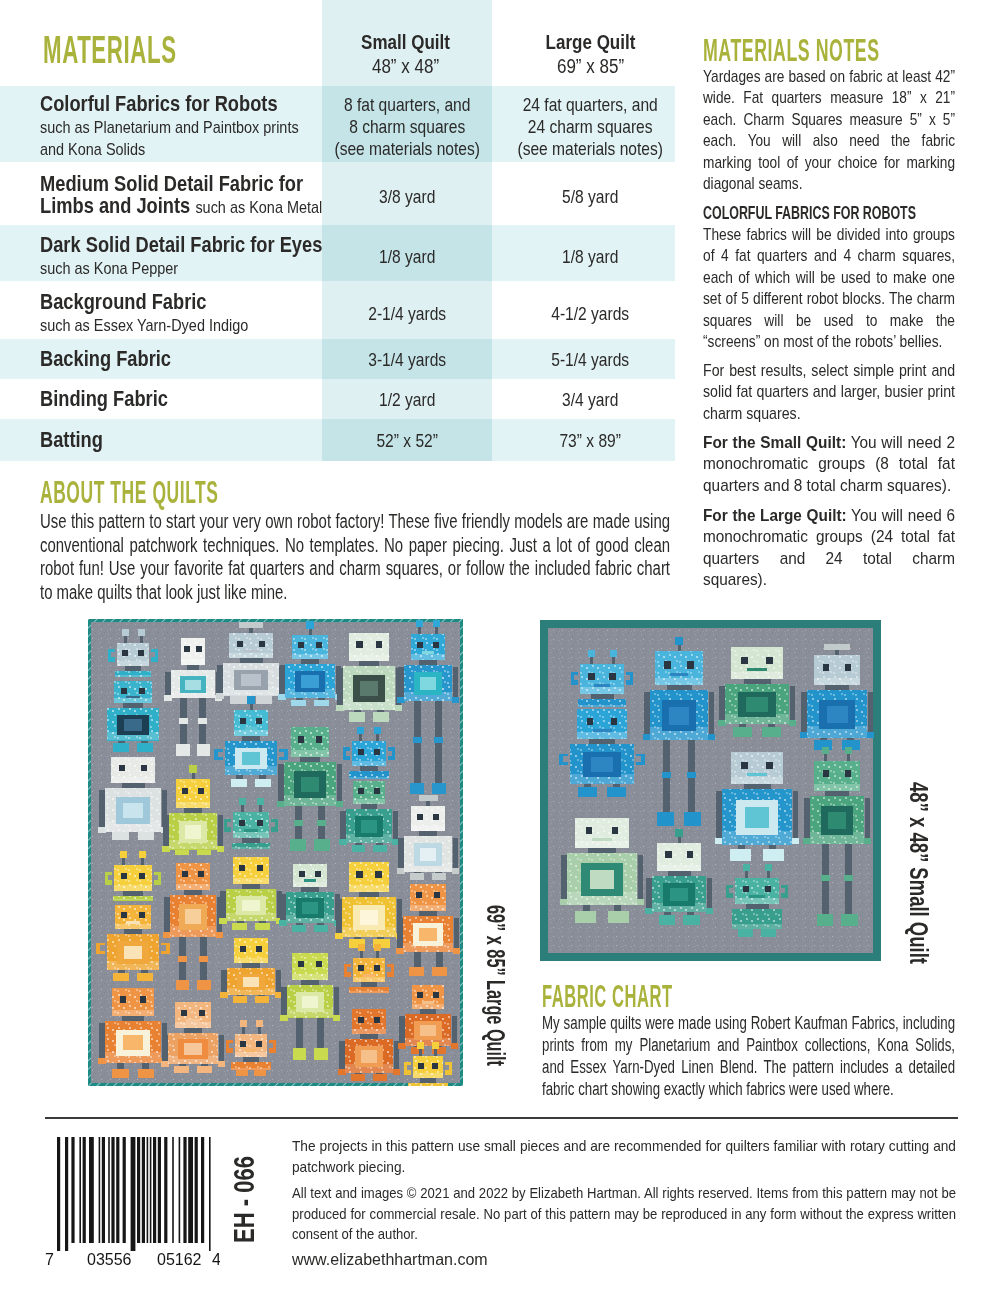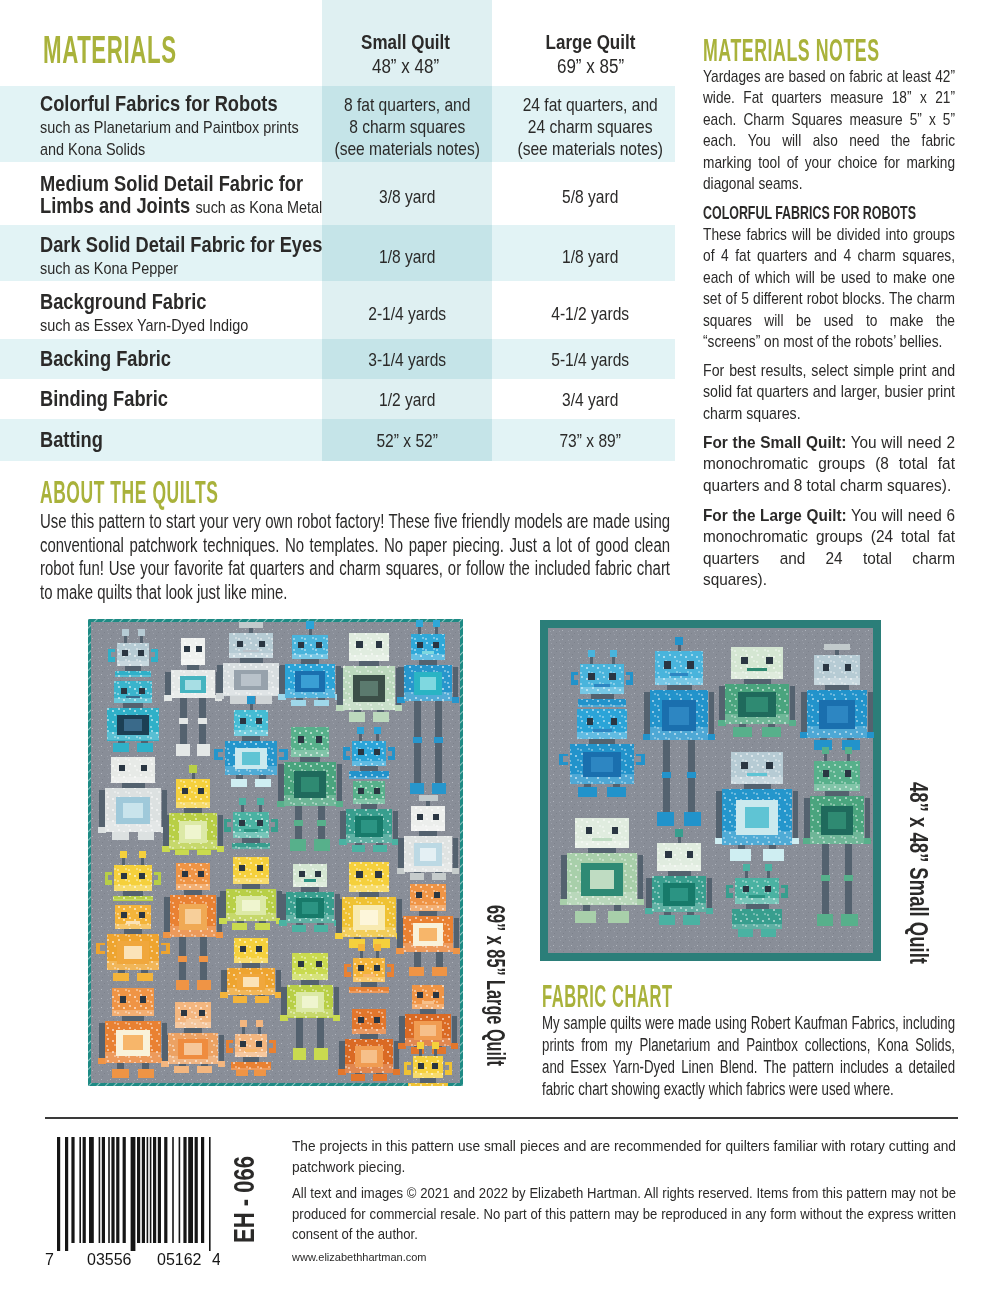--- a/index.html
+++ b/index.html
@@ -1099,12 +1099,12 @@
     <div class="jl">The projects in this pattern use small pieces and are recommended for quilters familiar with rotary cutting and</div>
     <div class="jll">patchwork piecing.</div>
   </div>
 
 <div class="abs cnd" style="left:292px;top:1183px;width:761.1px;transform:scaleX(0.8724);font-size:15px;line-height:20.5px;">
     <div class="jl">All text and images © 2021 and 2022 by Elizabeth Hartman. All rights reserved. Items from this pattern may not be</div>
     <div class="jl">produced for commercial resale. No part of this pattern may be reproduced in any form without the express written</div>
     <div class="jll">consent of the author.</div>
   </div>
 
-<div class="abs" style="left:292px;top:1251px;font-size:11px;text-align:right;">www.elizabethhartman.com</div>
+<div class="abs" style="left:292px;top:1251px;font-size:16px;text-align:right;">www.elizabethhartman.com</div>
 </body></html>

